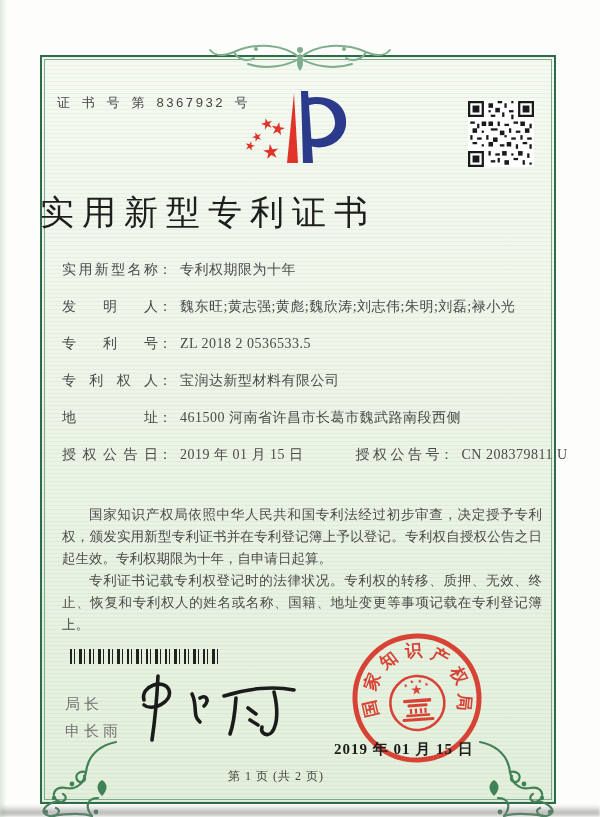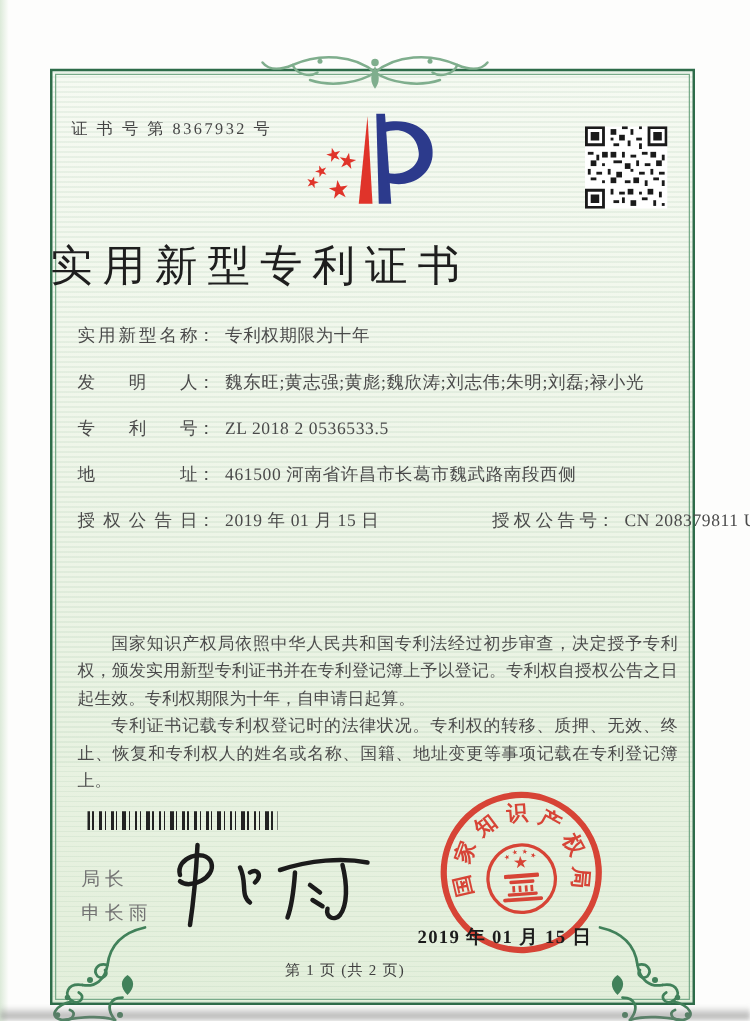--- a/index.html
+++ b/index.html
@@ -16,31 +16,31 @@
   
   .cert{
     position:absolute;left:40px;top:55px;width:512px;height:745px;
     border:2px solid #2e6c49;
     background:
       repeating-linear-gradient(0deg,rgba(110,165,125,.10) 0 1px,rgba(0,0,0,0) 1px 4px),
       linear-gradient(180deg,#f6faf2 0%,#eef5e8 45%,#e3efdb 100%);
   }
   .cert::before{content:"";position:absolute;inset:2px;border:1px solid #79ab8a;pointer-events:none;}
   .abs{position:absolute;}
-  .cert-no{left:57px;top:94px;font-size:13px;letter-spacing:2px;color:#454545;}
+  .cert-no{left:57px;top:94px;font-size:13px;letter-spacing:2px;color:#454545;font-family:Liberation Mono, monospace;}
   .title{left:40px;top:190px;width:512px;font-size:34px;
     letter-spacing:8px;color:#1e1e1e;font-weight:500;}
   
   .fields{left:62px;top:258px;width:482px;font-size:14px;color:#4a4a4a;}
   .frow{margin-bottom:14px;line-height:23px;white-space:nowrap;}
   .flabel{display:inline-block;width:96px;text-align:justify;text-align-last:justify;vertical-align:top;}
   .fcolon{margin-right:8px;}
   .fval{letter-spacing:.5px;}
   .pair2{margin-left:52px;}
-  .pair2 .flabel{width:84px;margin-left:38px;}
+  .pair2 .flabel{width:84px;}
   
   .body-text{left:62px;top:504px;width:480px;font-size:13.5px;line-height:22px;
     color:#4b4b4b;text-align:justify;}
   .body-text p{margin:0;text-indent:2em;font-style:oblique 8deg;}
   .barcode{left:70px;top:649px;width:152px;height:15px;
     background:repeating-linear-gradient(90deg,
       #222 0 2px,transparent 2px 4px,#222 4px 5px,transparent 5px 9px,
       #222 9px 12px,transparent 12px 14px,#222 14px 15px,transparent 15px 19px);}
   .director{left:65px;top:690px;font-size:15px;color:#737373;letter-spacing:4px;line-height:27px;
     font-family:"Liberation Sans","DejaVu Sans",sans-serif;}
@@ -201,20 +201,23 @@
     <div class="frow">
       <span class="flabel">实用新型名称</span><span class="fcolon">：</span><span class="fval">专利权期限为十年</span>
     </div>
     <div class="frow">
       <span class="flabel">发明人</span><span class="fcolon">：</span><span class="fval">魏东旺;黄志强;黄彪;魏欣涛;刘志伟;朱明;刘磊;禄小光</span>
     </div>
     <div class="frow">
       <span class="flabel">专利号</span><span class="fcolon">：</span><span class="fval">ZL 2018 2 0536533.5</span>
     </div>
     <div class="frow">
+      <span class="flabel">专利权人</span><span class="fcolon">：</span><span class="fval">宝润达新型材料有限公司</span>
+    </div>
+    <div class="frow">
       <span class="flabel">地址</span><span class="fcolon">：</span><span class="fval">461500 河南省许昌市长葛市魏武路南段西侧</span>
     </div>
     <div class="frow">
       <span class="flabel">授权公告日</span><span class="fcolon">：</span><span class="fval">2019 年 01 月 15 日</span><span class="pair2"><span class="flabel">授权公告号</span><span class="fcolon">：</span><span class="fval">CN 208379811 U</span></span>
     </div>
   </div>
 
   <div class="abs body-text">
     <p>国家知识产权局依照中华人民共和国专利法经过初步审查，决定授予专利权，颁发实用新型专利证书并在专利登记簿上予以登记。专利权自授权公告之日起生效。专利权期限为十年，自申请日起算。</p>
     <p>专利证书记载专利权登记时的法律状况。专利权的转移、质押、无效、终止、恢复和专利权人的姓名或名称、国籍、地址变更等事项记载在专利登记簿上。</p>

